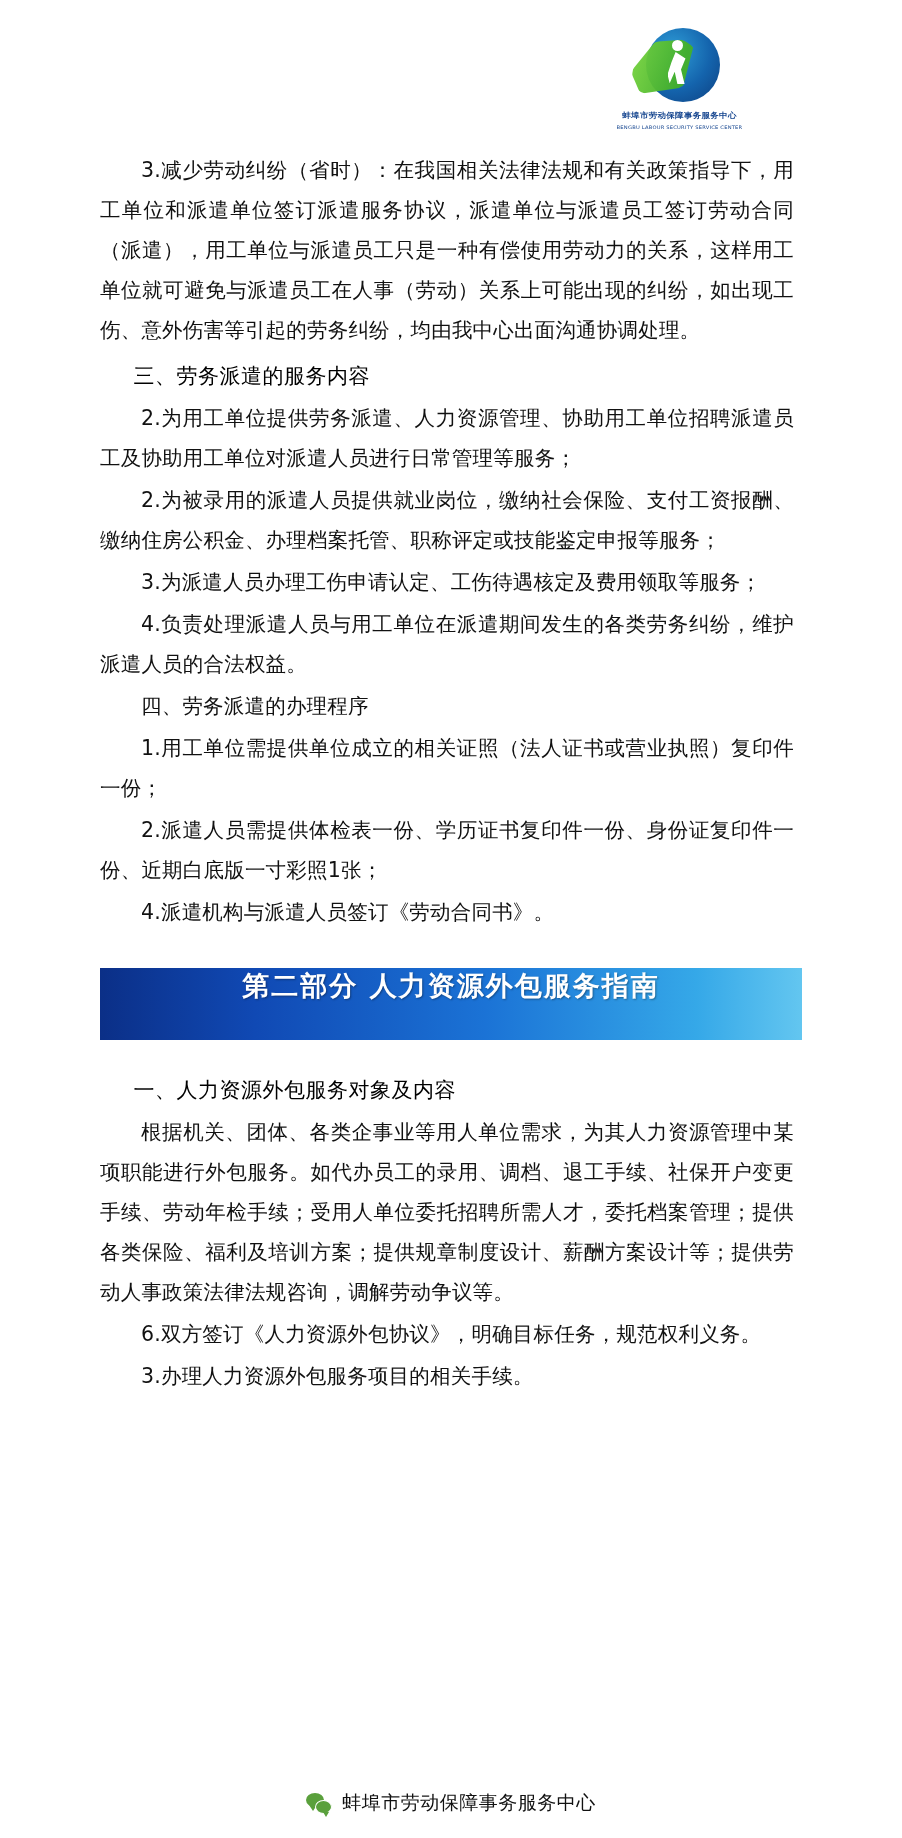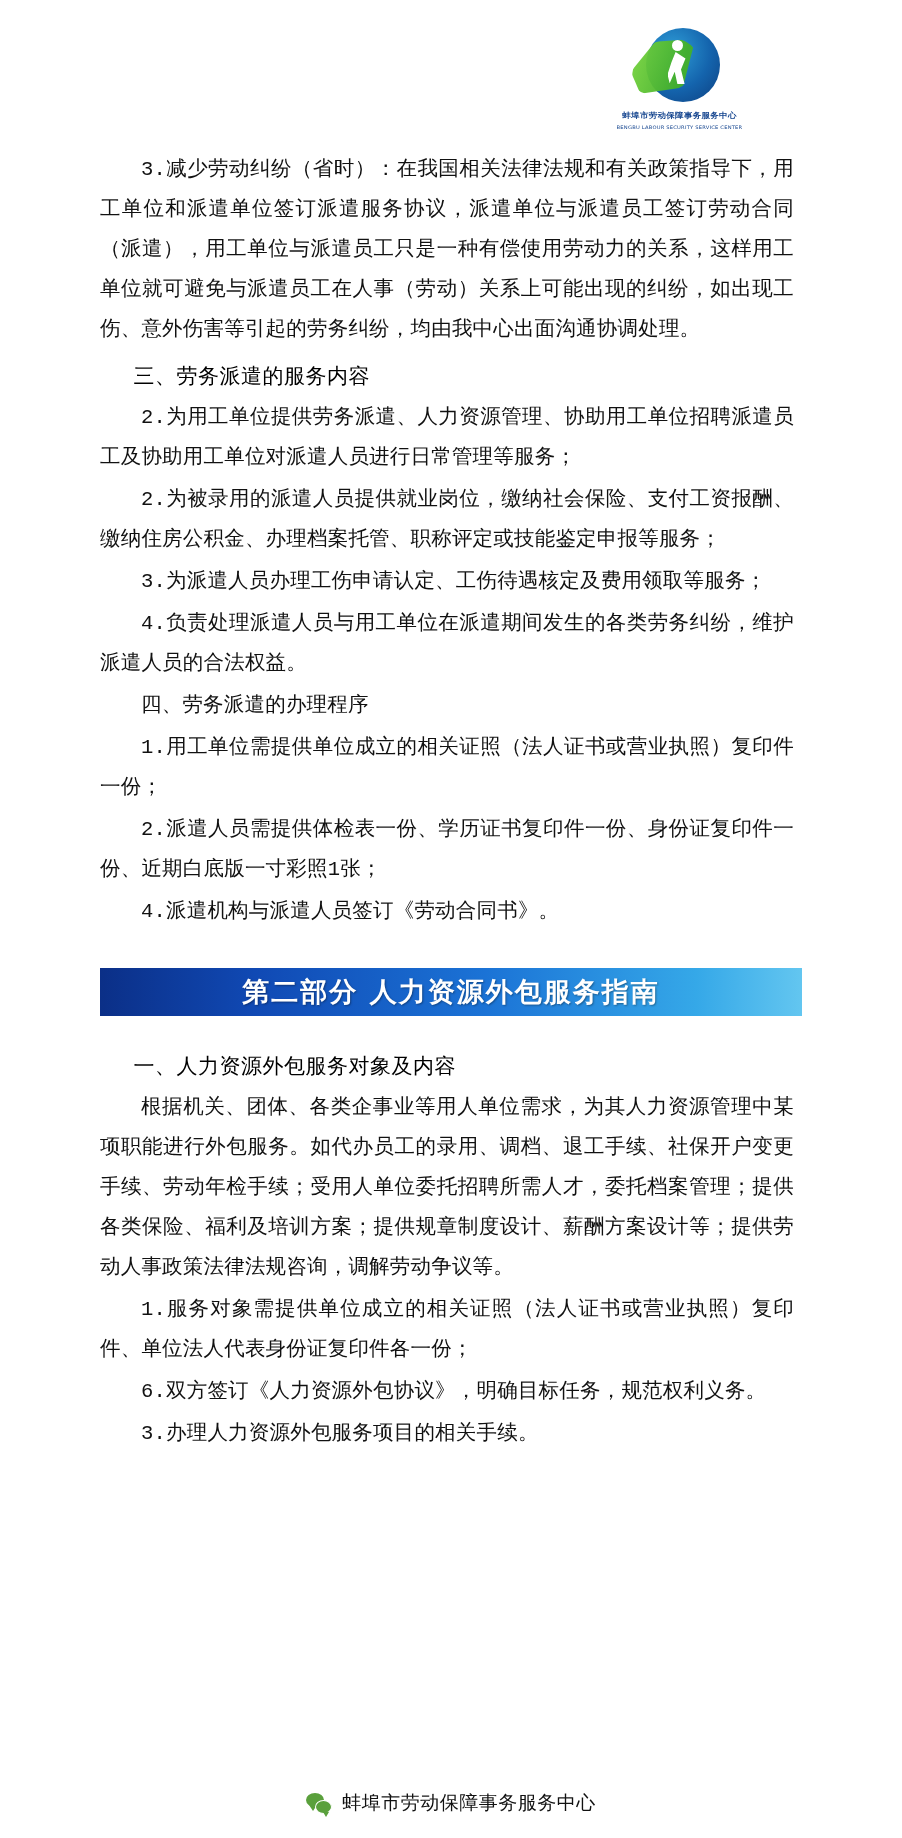--- a/index.html
+++ b/index.html
@@ -115,43 +115,42 @@
     padding: 0 108px 0 100px;
   }
   p {
     margin: 0 0 2px 0;
     font-size: 20.5px;
     line-height: 40px;
     color: #111111;
     text-align: justify;
     text-justify: inter-ideograph;
     letter-spacing: .2px;
-    font-family: Liberation Mono, monospace;
   }
   p.indent {
     text-indent: 2em;
   }
   h3.section {
     margin: 6px 0 2px 0;
     font-size: 21px;
     line-height: 40px;
     font-weight: normal;
     color: #000000;
     text-indent: 1.6em;
     letter-spacing: .5px;
   }
 
   
   .banner {
     margin: 36px 0 30px 0;
-    height: 48px;
+    height: 72px;
     position: relative;
     background: linear-gradient(90deg, #0b2f87 0%, #1049b4 22%, #1b73d6 55%, #35a8e8 85%, #63c6f0 100%);
     display: flex;
-    align-items: center;
+    align-items: flex-start;
   }
   .banner-text {
     width: 100%;
     text-align: center;
     color: #ffffff;
     font-size: 27px;
     font-weight: bold;
     letter-spacing: 2px;
     text-shadow: 1px 1px 2px rgba(0,0,0,.35);
   }
@@ -262,21 +261,20 @@
   <div class="banner-wrap">
     <div class="banner">
       <div class="banner-text">第二部分  人力资源外包服务指南</div>
     </div>
   </div>
 
   <div class="content">
     <h3 class="section">一、人力资源外包服务对象及内容</h3>
     <p class="indent">根据机关、团体、各类企事业等用人单位需求，为其人力资源管理中某项职能进行外包服务。如代办员工的录用、调档、退工手续、社保开户变更手续、劳动年检手续；受用人单位委托招聘所需人才，委托档案管理；提供各类保险、福利及培训方案；提供规章制度设计、薪酬方案设计等；提供劳动人事政策法律法规咨询，调解劳动争议等。</p>
 
-    <p class="indent">1.服务对象需提供单位成立的相关证照（法人证书或营业执照）复印件、单位法人代表身份证复印件各一份；</p>
     <p class="indent">6.双方签订《人力资源外包协议》，明确目标任务，规范权利义务。</p>
     <p class="indent">3.办理人力资源外包服务项目的相关手续。</p>
   </div>
 
   <div class="footer">
     <span class="wechat-icon">
       <span class="b1"></span>
         <span class="b2"></span>
     </span>
     <span class="footer-text">蚌埠市劳动保障事务服务中心</span>

